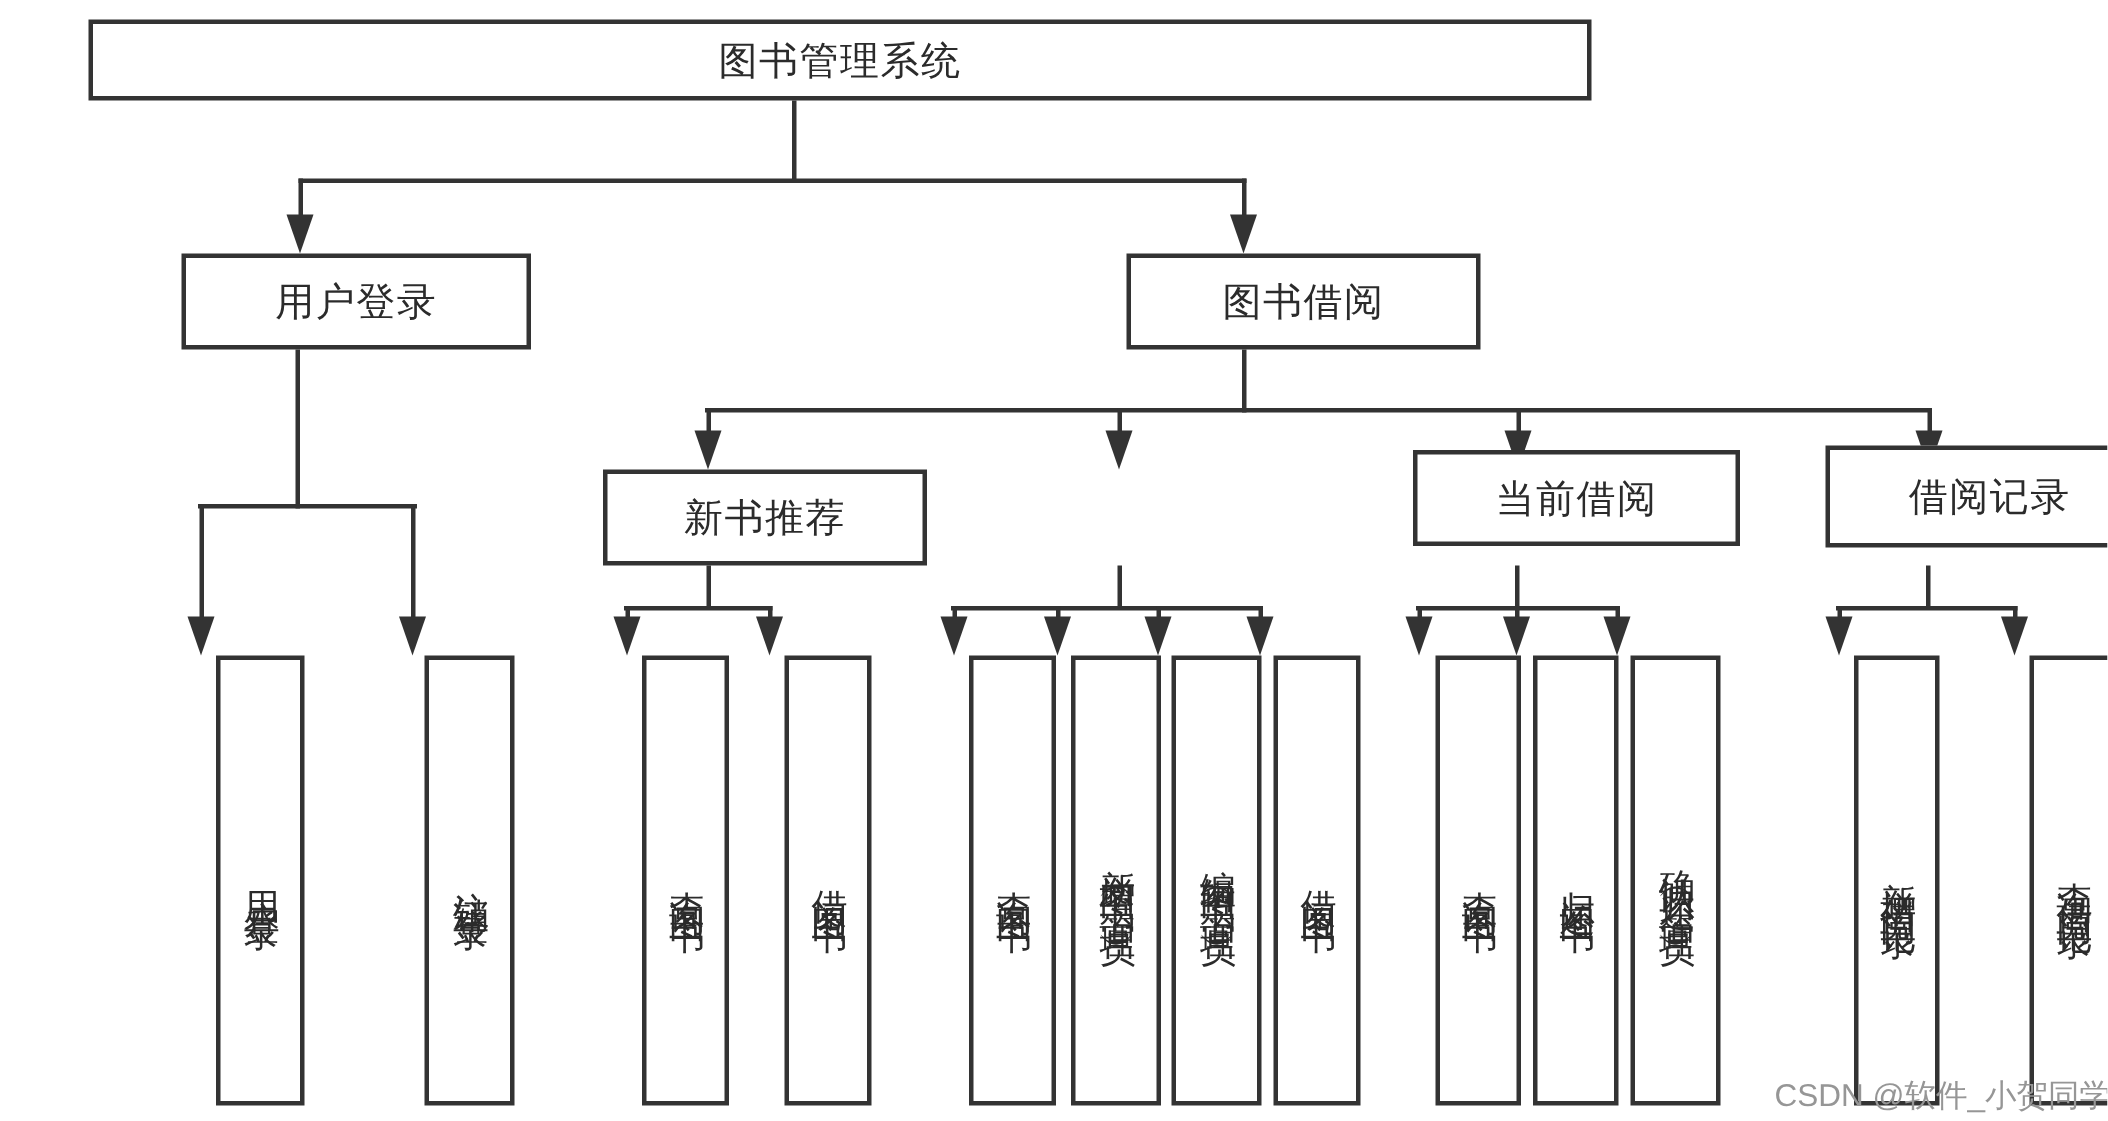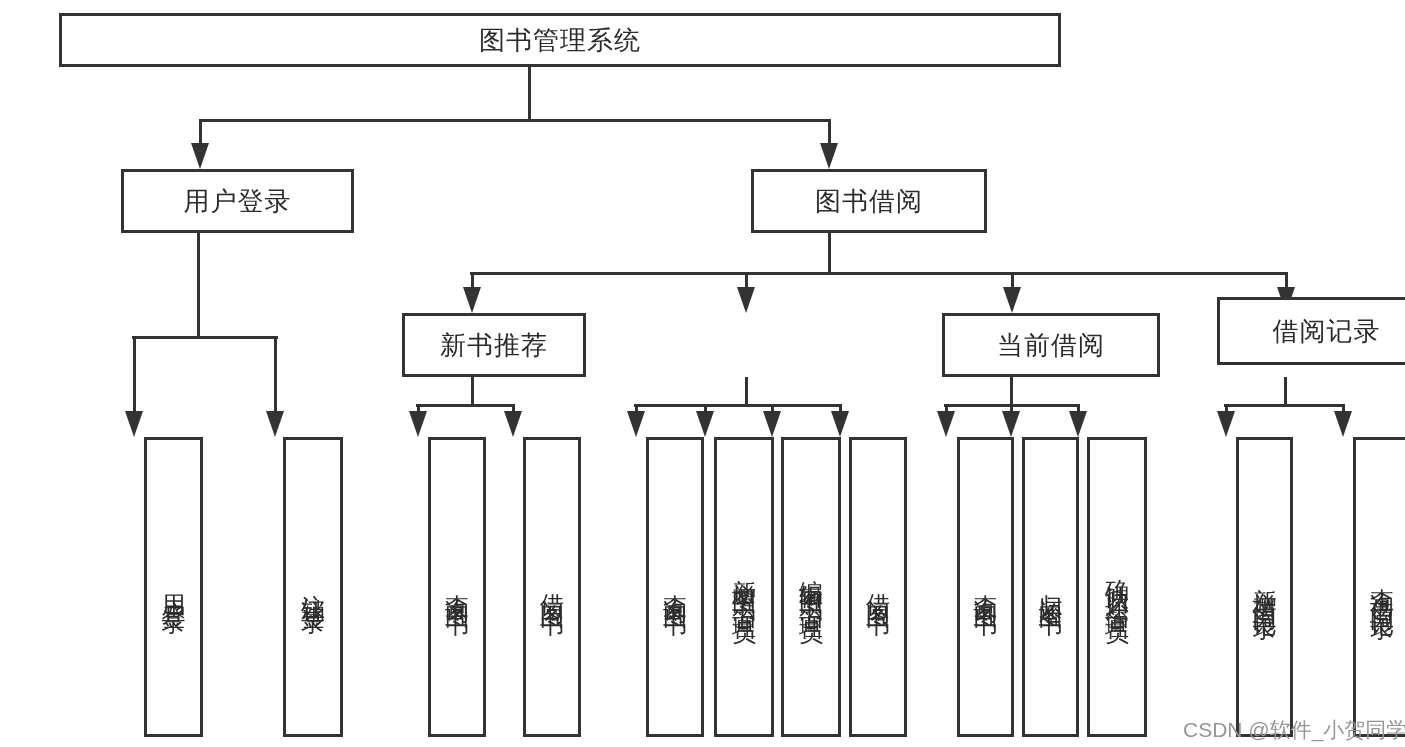--- a/index.html
+++ b/index.html
@@ -87,22 +87,22 @@
   <div class="line" style="left:470px;top:272px;width:818px;height:3px;"></div>
   <div class="line" style="left:471px;top:272px;width:3px;height:17px;"></div>
   <div class="line" style="left:745px;top:272px;width:3px;height:17px;"></div>
   <div class="line" style="left:1011px;top:272px;width:3px;height:17px;"></div>
   <div class="line" style="left:1285px;top:272px;width:3px;height:17px;"></div>
   <div class="arrow" style="left:463px;top:287px;"></div>
   <div class="arrow" style="left:737px;top:287px;"></div>
   <div class="arrow" style="left:1003px;top:287px;"></div>
   <div class="arrow" style="left:1277px;top:287px;"></div>
 
-  <div class="box hbox" style="left:363px;top:313px;width:184px;height:64px;">新书推荐</div>
-  <div class="box hbox" style="left:903px;top:313px;width:218px;height:64px;">当前借阅</div>
+  <div class="box hbox" style="left:363px;top:313px;width:216px;height:64px;">新书推荐</div>
+  <div class="box hbox" style="left:903px;top:300px;width:218px;height:64px;">当前借阅</div>
   <div class="box hbox" style="left:1178px;top:297px;width:219px;height:68px;">借阅记录</div>
 
   <div class="line" style="left:471px;top:377px;width:3px;height:29px;"></div>
   <div class="line" style="left:416px;top:404px;width:99px;height:3px;"></div>
   <div class="line" style="left:417px;top:404px;width:3px;height:9px;"></div>
   <div class="line" style="left:512px;top:404px;width:3px;height:9px;"></div>
   <div class="arrow" style="left:409px;top:411px;"></div>
   <div class="arrow" style="left:504px;top:411px;"></div>
 
   <div class="line" style="left:745px;top:377px;width:3px;height:29px;"></div>

